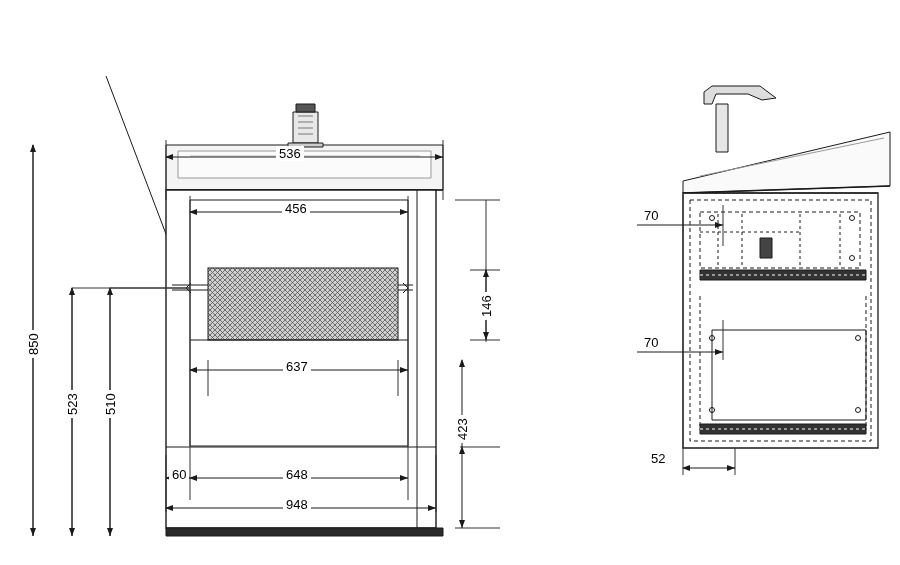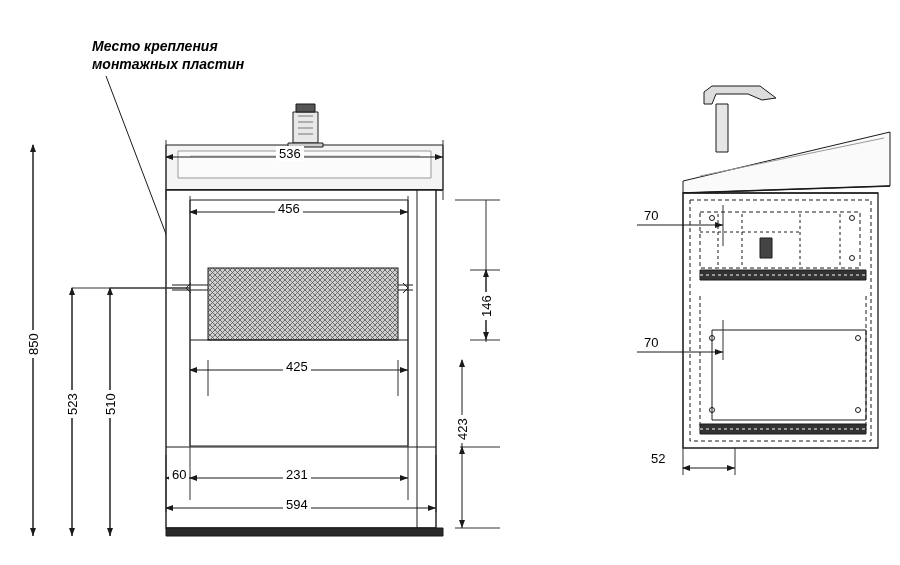--- a/index.html
+++ b/index.html
@@ -56,22 +56,20 @@
     padding: 0 3px;
     font-size: 13px;
     color: #000;
   }
 </style>
 </head>
 <body>
 
 <div id="sheet">
 
-  <div class="note" style="left:92px; top:38px;">Место крепления
-монтажных пластин</div>
 
   <div class="cap" style="left:258px; top:385px;">Вода</div>
   <div class="cap" style="left:258px; top:405px;">Канализация</div>
 
   <svg class="overlay" viewBox="0 0 900 565">
     <defs>
       <marker id="ar" markerWidth="9" markerHeight="9" refX="8" refY="3" orient="auto">
         <path d="M0,0 L8,3 L0,6 z" fill="#1a1a1a"></path>
       </marker>
       <marker id="arS" markerWidth="9" markerHeight="9" refX="1" refY="3" orient="auto">
@@ -204,25 +202,25 @@
 
       <path d="M637,225 L723,225" marker-end="url(#ar)"></path>
 
       <path d="M637,352 L723,352" marker-end="url(#ar)"></path>
 
       <path d="M683,468 L735,468" marker-start="url(#arS)" marker-end="url(#ar)"></path>
     </g>
   </svg>
 
   <div class="dimtxt" style="left:276px; top:146px;">536</div>
-  <div class="dimtxt" style="left:275px; top:201px;">456</div>
-  <div class="dimtxt" style="left:283px; top:359px;">425</div>
+  <div class="dimtxt" style="left:282px; top:201px;">456</div>
+  <div class="dimtxt" style="left:283px; top:359px;">637</div>
   <div class="dimtxt" style="left:169px; top:467px;">60</div>
-  <div class="dimtxt" style="left:283px; top:467px;">231</div>
-  <div class="dimtxt" style="left:283px; top:497px;">594</div>
+  <div class="dimtxt" style="left:283px; top:467px;">648</div>
+  <div class="dimtxt" style="left:283px; top:497px;">948</div>
 
   <div class="dimtxt lbl vert" style="left:26px; top:358px;">850</div>
   <div class="dimtxt lbl vert" style="left:65px; top:418px;">523</div>
   <div class="dimtxt lbl vert" style="left:103px; top:418px;">510</div>
   <div class="dimtxt lbl vert" style="left:479px; top:320px;">146</div>
   <div class="dimtxt lbl vert" style="left:455px; top:443px;">423</div>
 
   <div class="dimtxt" style="left:641px; top:208px;">70</div>
   <div class="dimtxt" style="left:641px; top:335px;">70</div>
   <div class="dimtxt" style="left:648px; top:451px;">52</div>

